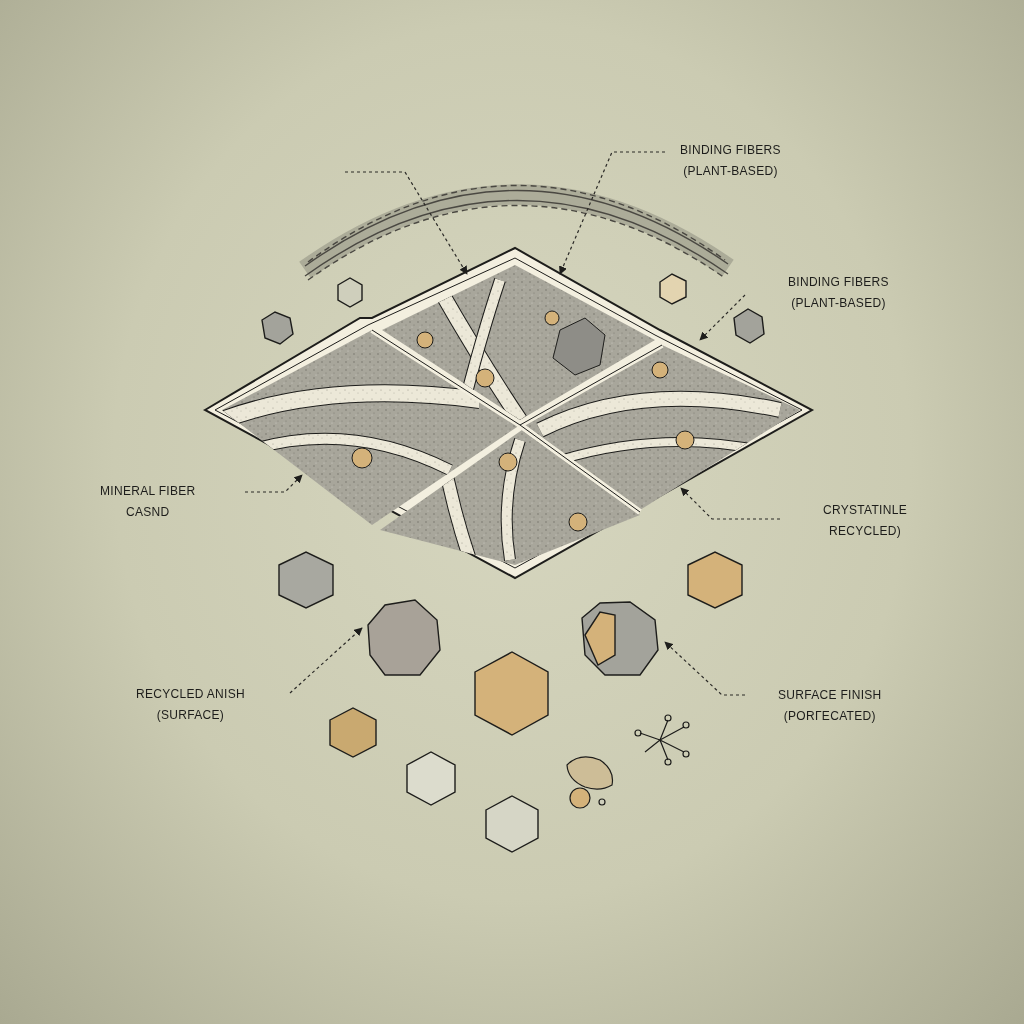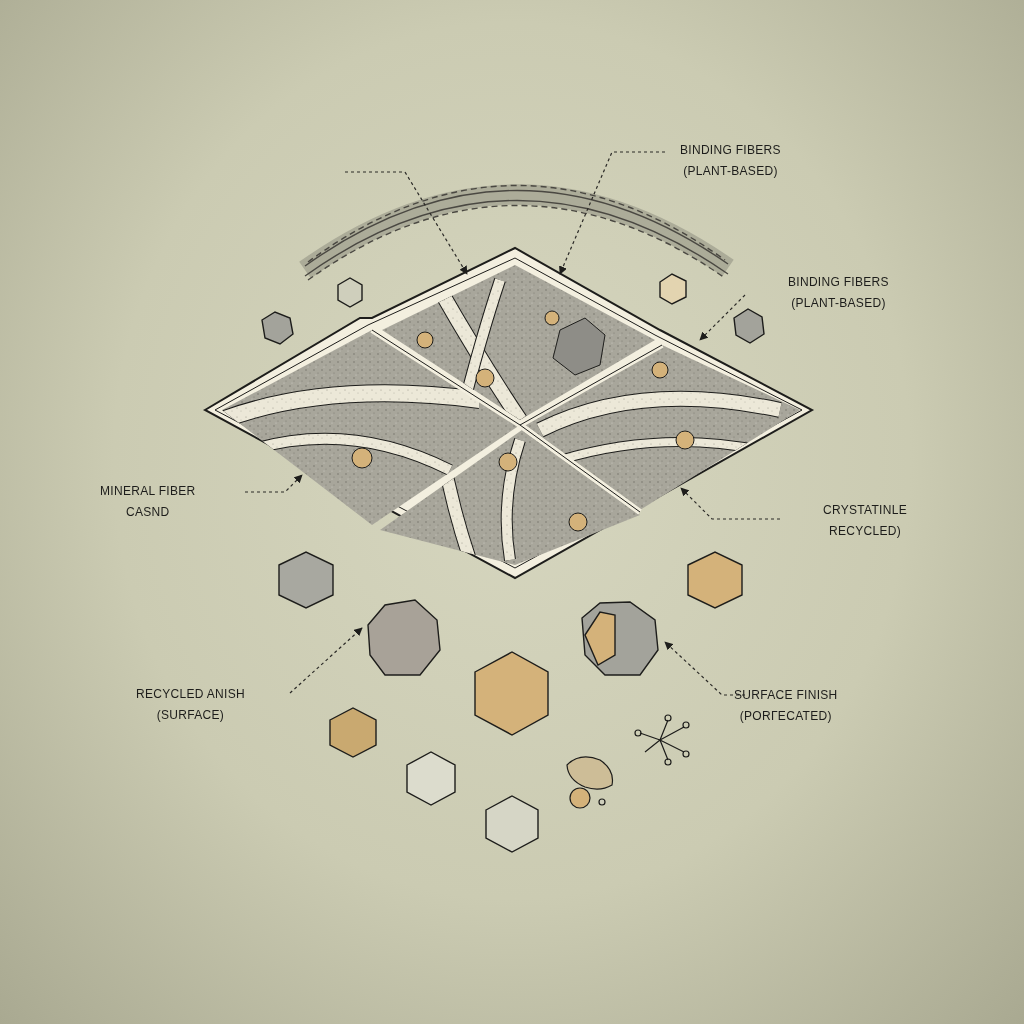--- a/index.html
+++ b/index.html
@@ -151,18 +151,18 @@
   <span>CASND</span>
 </div>
 <div class="label" style="left:790px;top:500px;margin-left:33px;">
   <span>CRYSTATINLE</span>
   <span>RECYCLED)</span>
 </div>
 <div class="label" style="left:136px;top:684px;">
   <span>RECYCLED ANISH</span>
   <span>(SURFACE)</span>
 </div>
-<div class="label" style="left:734px;top:685px;">
+<div class="label" style="left:778px;top:685px;">
   <span>SURFACE FINISH</span>
   <span>(PORΓECATED)</span>
 </div>
 
 </div>
 
 </body></html>

